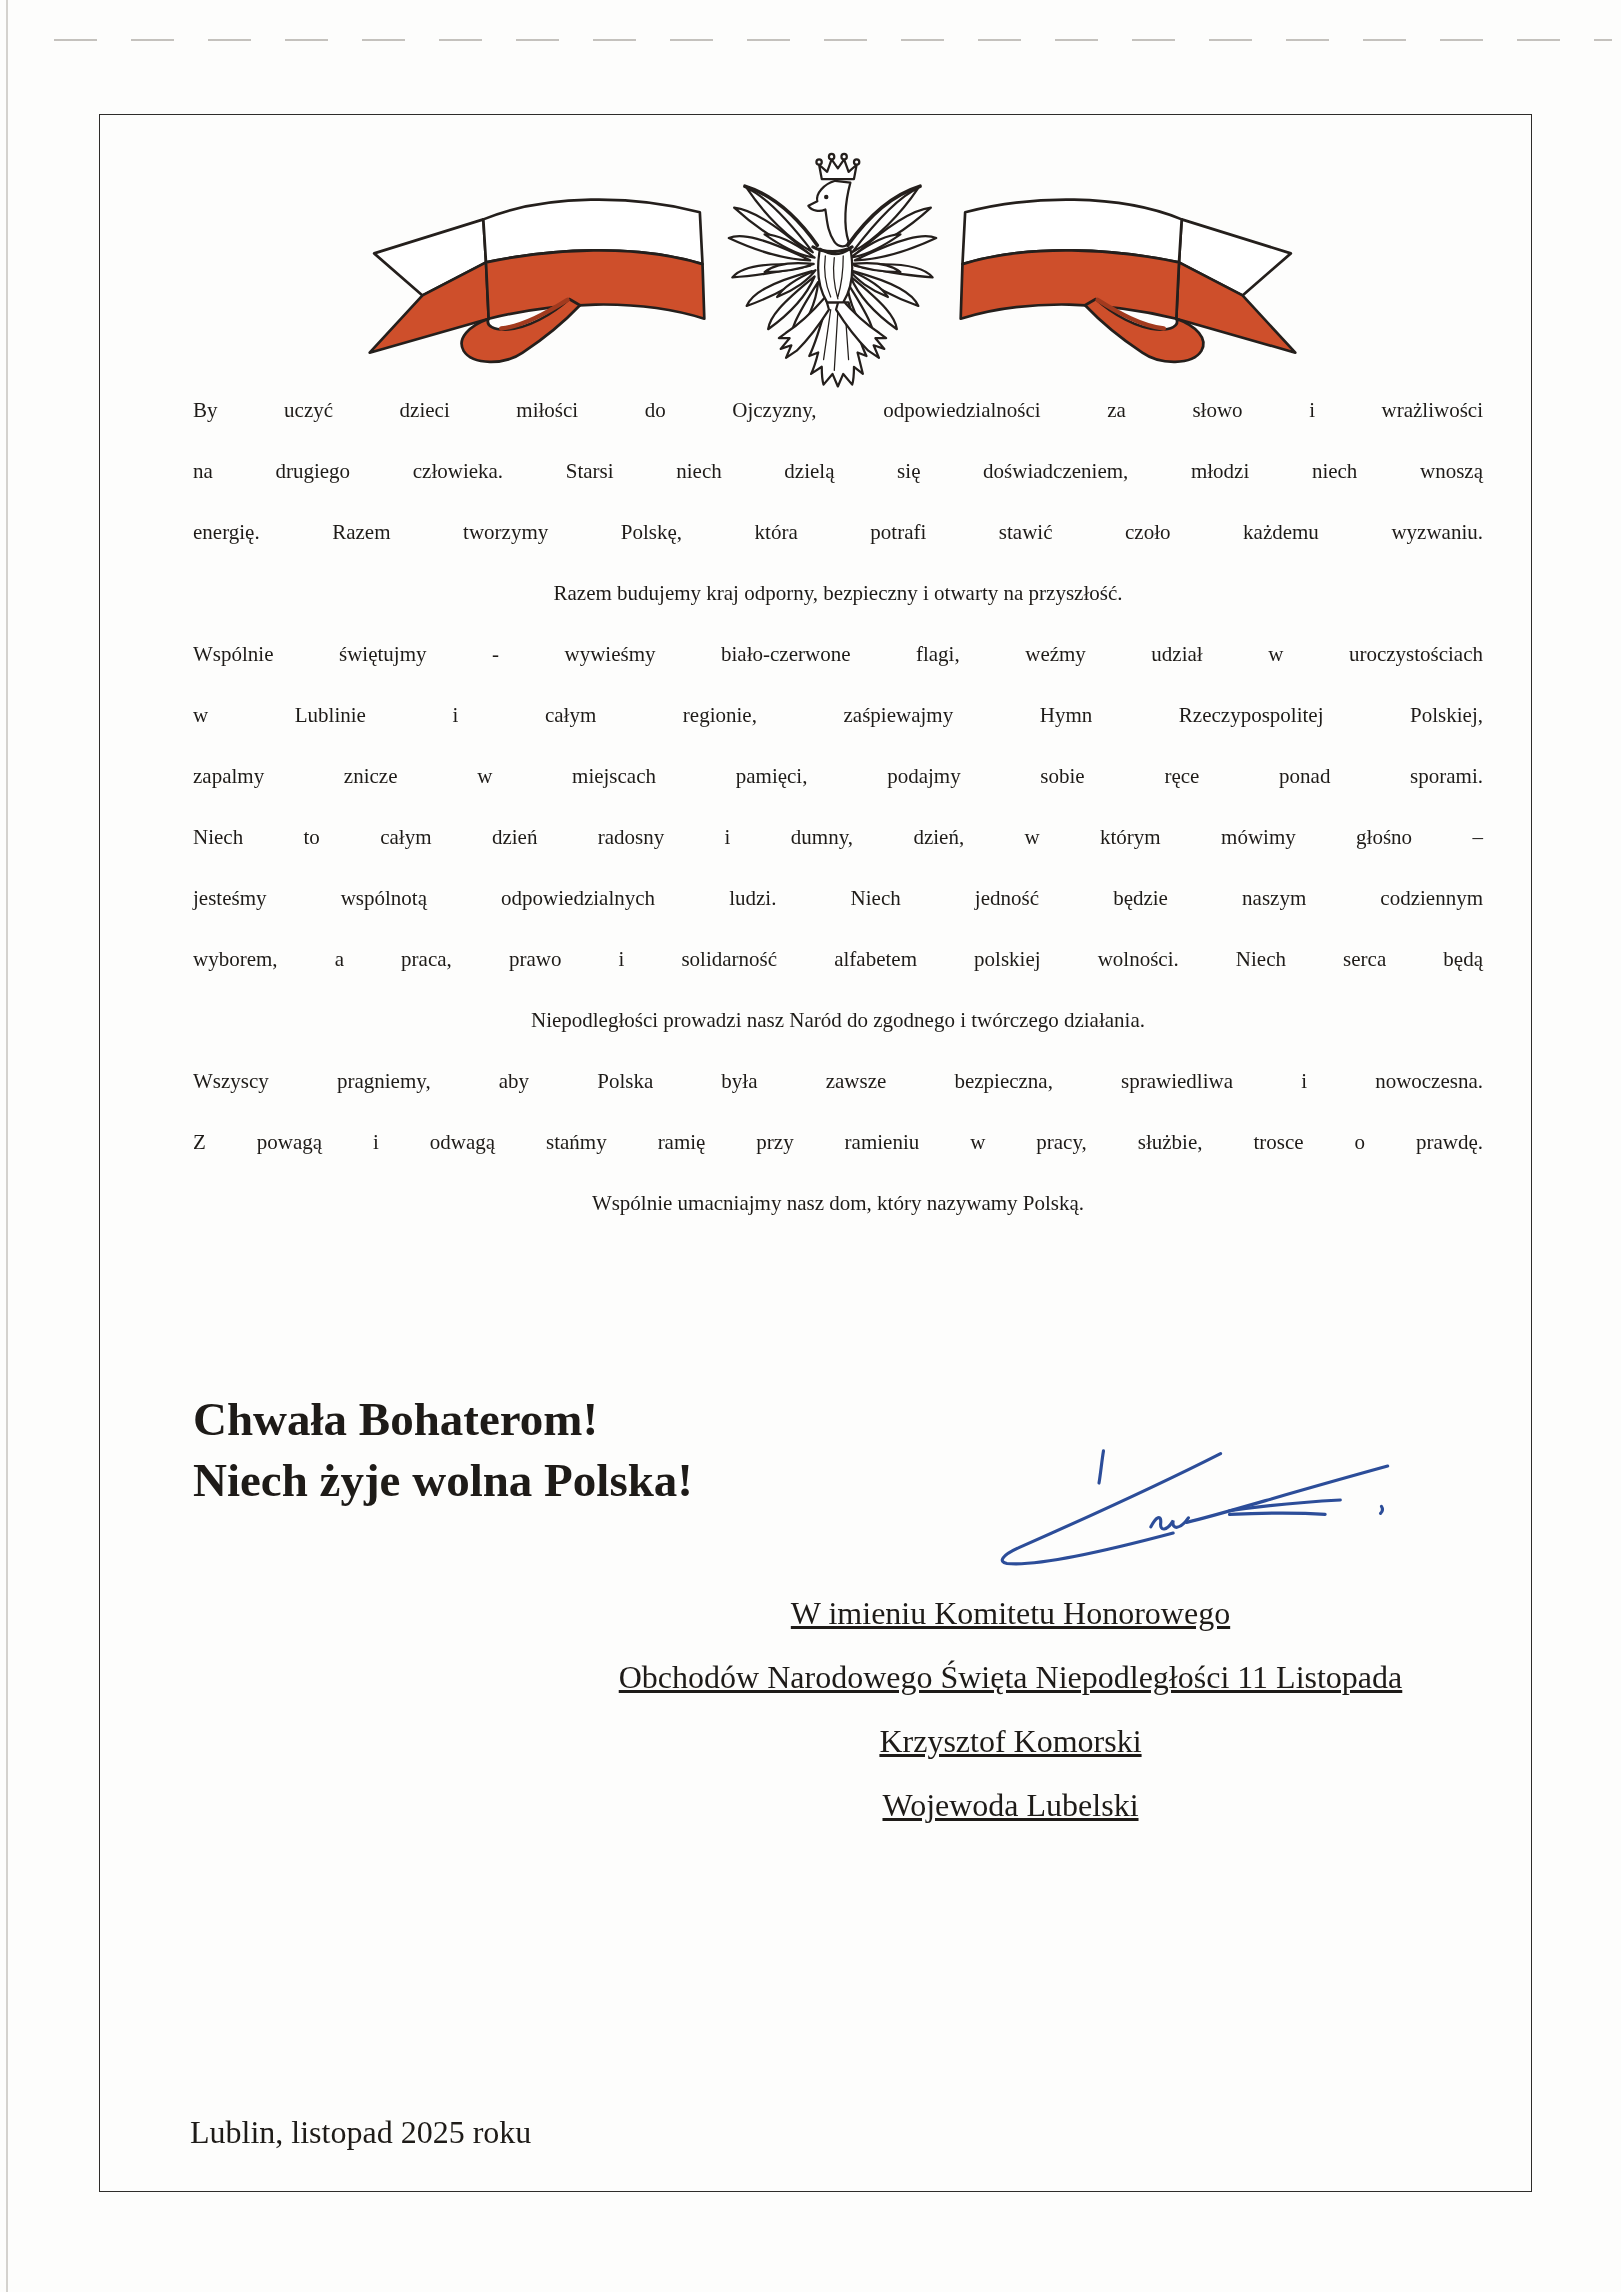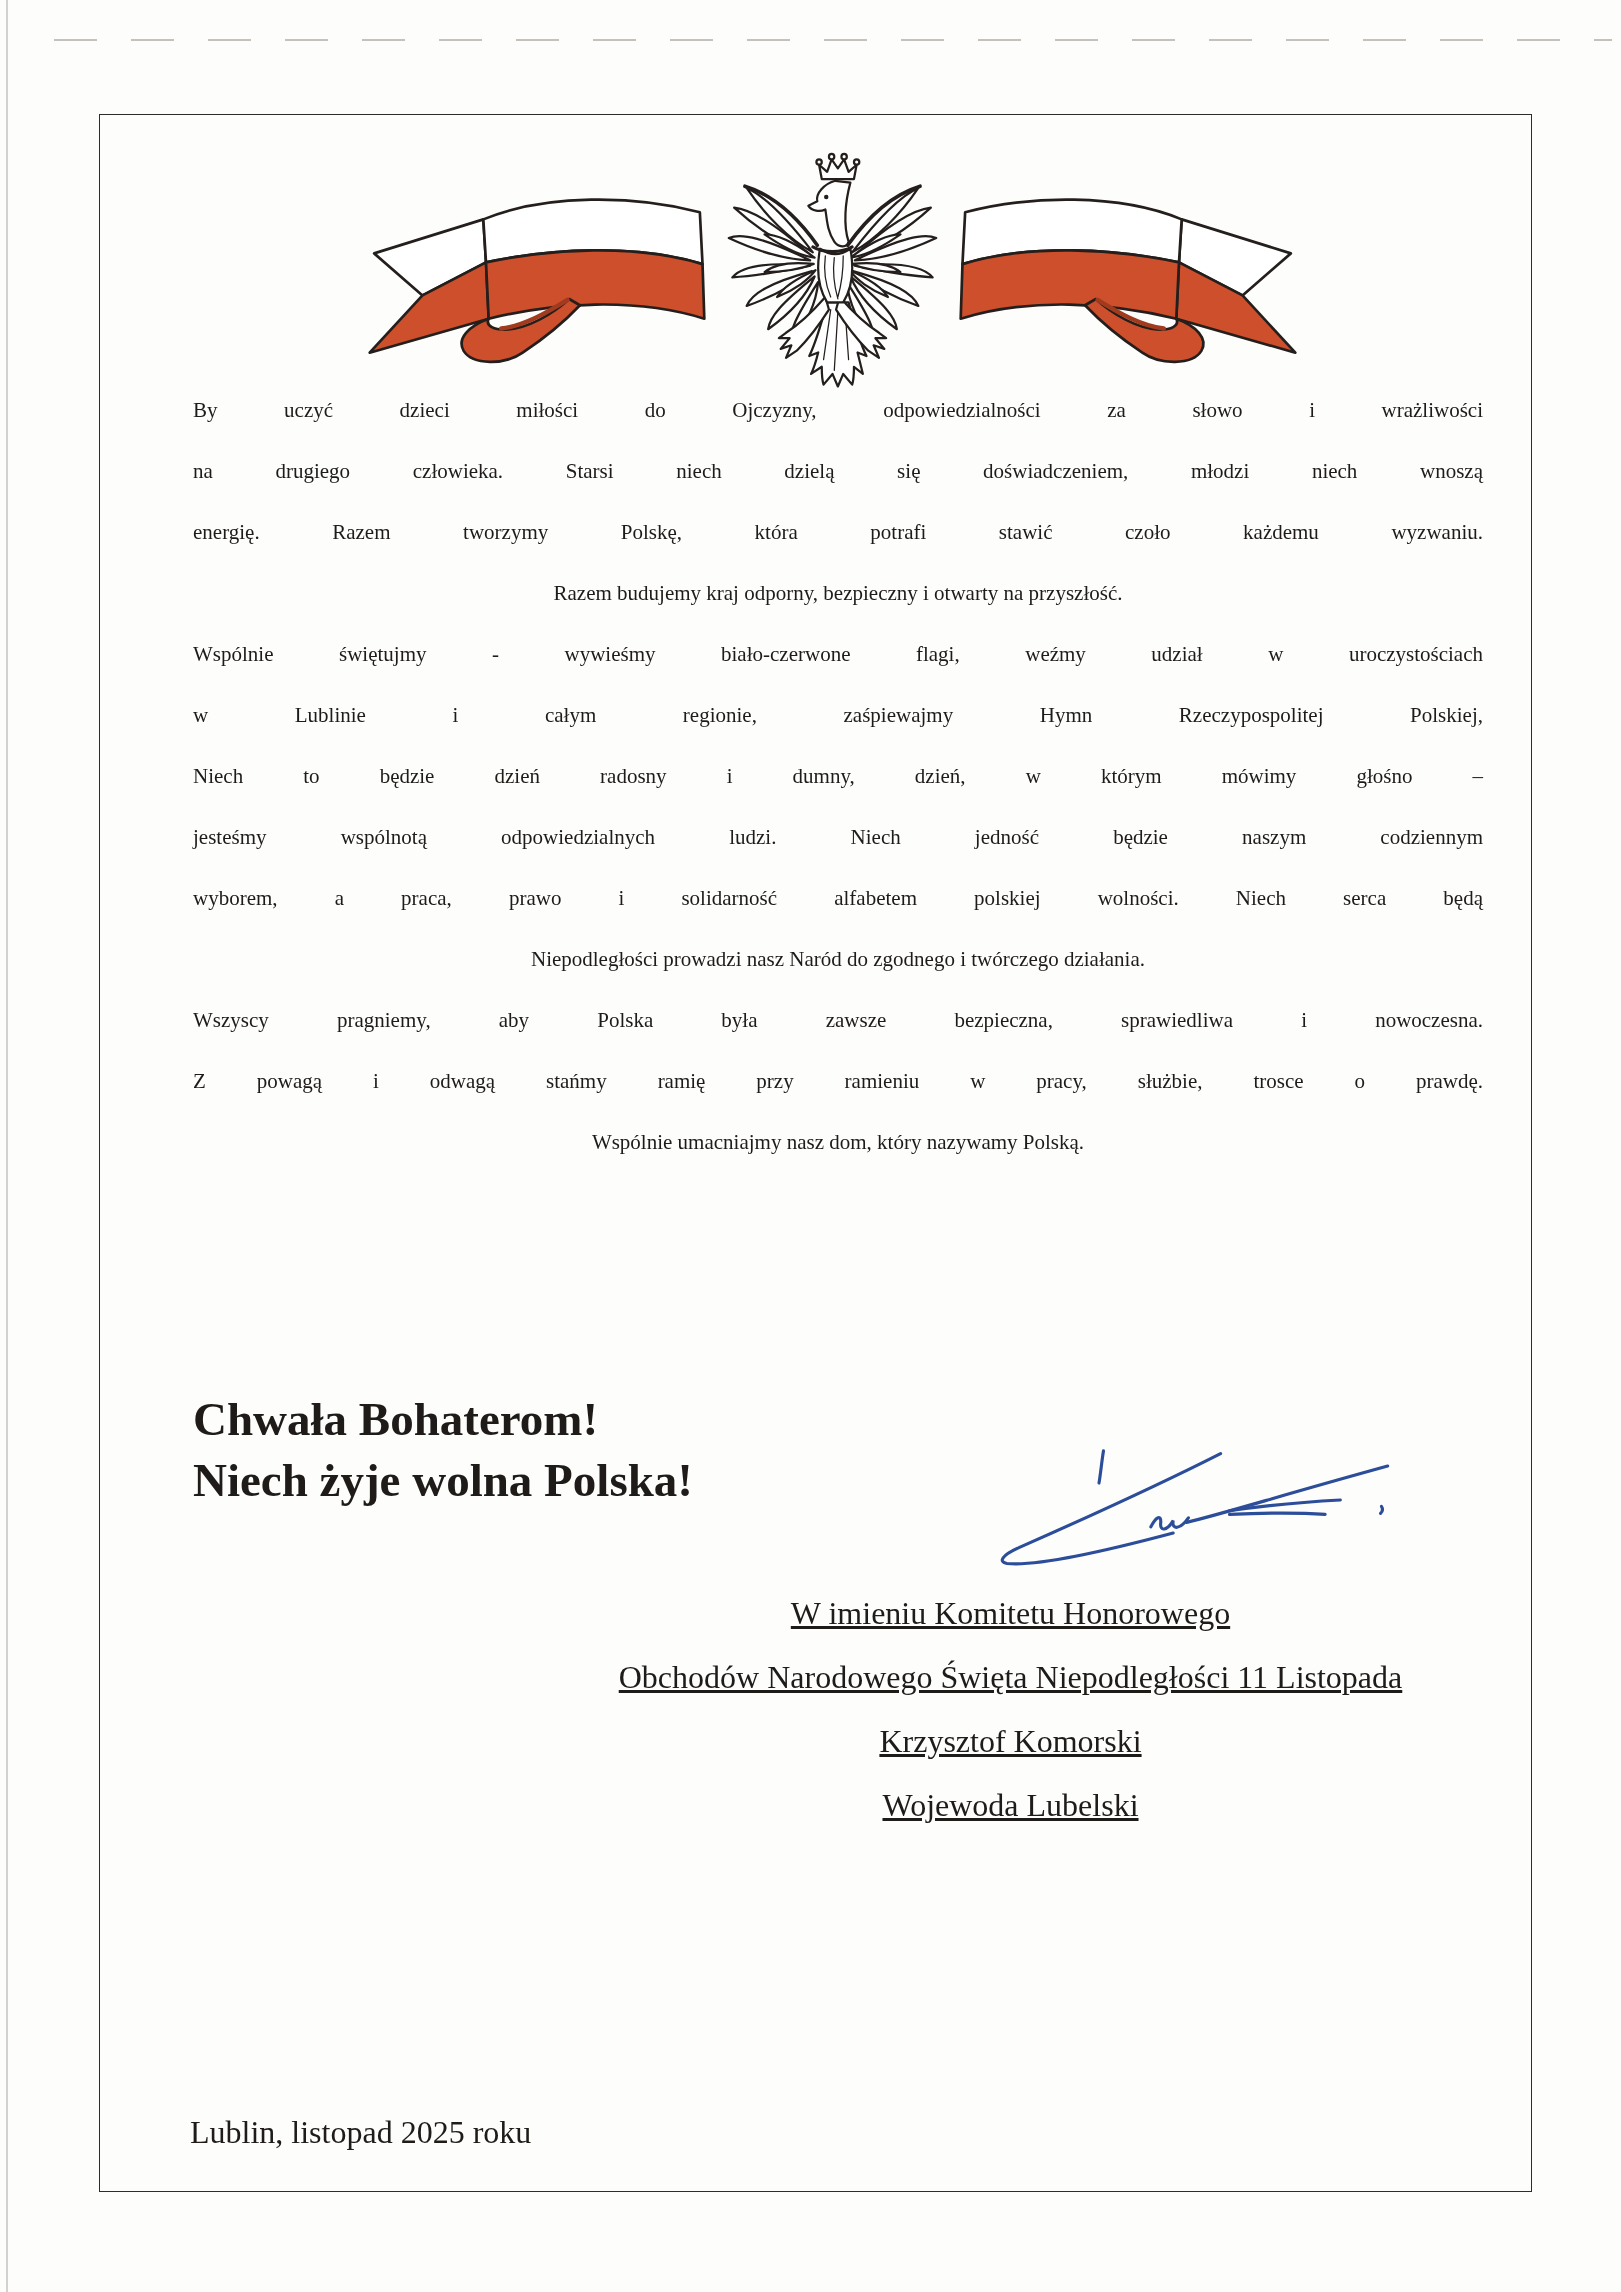--- a/index.html
+++ b/index.html
@@ -104,21 +104,22 @@
   </g>
 </svg>
 
 <div class="abs body-text" id="body-lines">
     <div class="bline just">By uczyć dzieci miłości do Ojczyzny, odpowiedzialności za słowo i wrażliwości</div>
     <div class="bline just">na drugiego człowieka. Starsi niech dzielą się doświadczeniem, młodzi niech wnoszą</div>
     <div class="bline just">energię. Razem tworzymy Polskę, która potrafi stawić czoło każdemu wyzwaniu.</div>
     <div class="bline">Razem budujemy kraj odporny, bezpieczny i otwarty na przyszłość.</div>
     <div class="bline just">Wspólnie świętujmy - wywieśmy biało-czerwone flagi, weźmy udział w uroczystościach</div>
     <div class="bline just">w Lublinie i całym regionie, zaśpiewajmy Hymn Rzeczypospolitej Polskiej,</div>
-    <div class="bline just">Niech to będzie dzień radosny i dumny, dzień, w którym mówimy głośno –</div>
+    <div class="bline just">zapalmy znicze w miejscach pamięci, podajmy sobie ręce ponad sporami.</div>
+    <div class="bline just">Niech to całym dzień radosny i dumny, dzień, w którym mówimy głośno –</div>
     <div class="bline just">jesteśmy wspólnotą odpowiedzialnych ludzi. Niech jedność będzie naszym codziennym</div>
     <div class="bline just">wyborem, a praca, prawo i solidarność alfabetem polskiej wolności. Niech serca będą</div>
     <div class="bline">Niepodległości prowadzi nasz Naród do zgodnego i twórczego działania.</div>
     <div class="bline just">Wszyscy pragniemy, aby Polska była zawsze bezpieczna, sprawiedliwa i nowoczesna.</div>
     <div class="bline just">Z powagą i odwagą stańmy ramię przy ramieniu w pracy, służbie, trosce o prawdę.</div>
     <div class="bline">Wspólnie umacniajmy nasz dom, który nazywamy Polską.</div>
   </div>
 
 <div class="abs signoff">
   <div>Chwała Bohaterom!</div>

